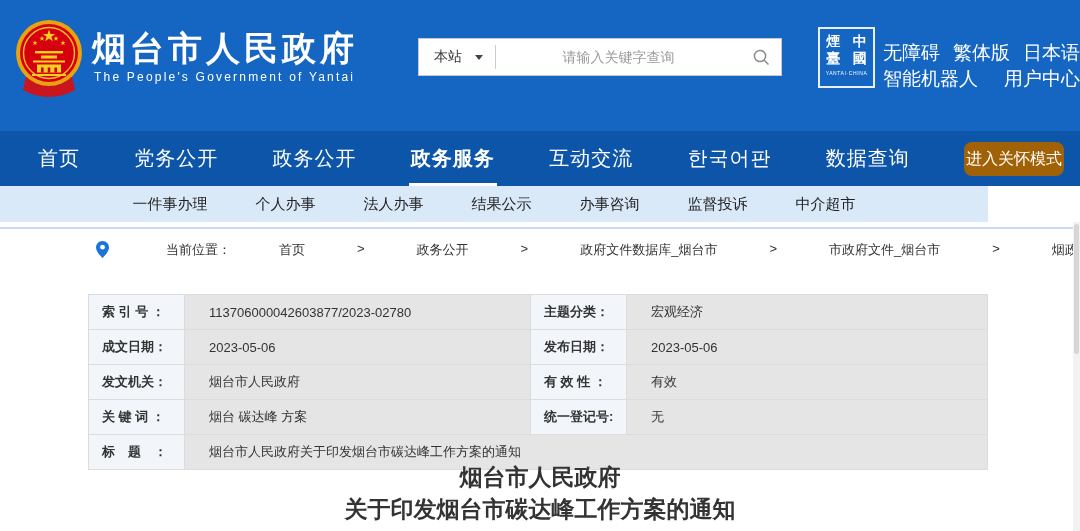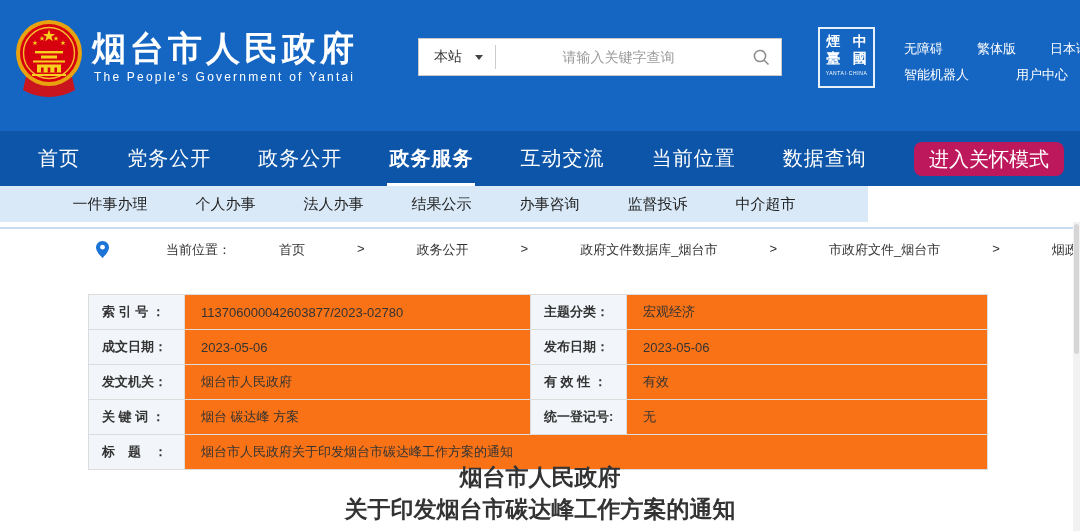--- a/index.html
+++ b/index.html
@@ -20,47 +20,47 @@
   .search-input { flex:1; height:34px; border:none; outline:none; font-size:14px; padding:0 10px; color:#333; min-width:0;text-align:center; }
   .search-input::placeholder { color:#9a9a9a; }
   .search-btn { width:40px; display:flex; justify-content:center; align-items:center; cursor:pointer; }
 
   .seal { position:absolute; left:818px; top:27px; width:57px; height:61px; border:2px solid rgba(255,255,255,.9); padding-top:4px; text-align:center; }
   .seal-grid { display:grid; grid-template-columns:1fr 1fr; line-height:17px; color:#fff; font-size:14px; font-weight:bold; font-family:"Liberation Serif","DejaVu Serif",serif; }
   .seal-caption { color:#fff; font-size:5px; letter-spacing:.6px; margin-top:3px; }
 
   .quick-links-row1 { position:absolute; left:883px; top:40px; display:flex; gap:13px; }
   .quick-links-row2 { position:absolute; left:883px; top:66px; display:flex; gap:26px; }
-  .quick-link { color:#fff; font-size:13px; white-space:nowrap; cursor:pointer;margin-left:21px; }
+  .quick-link { color:#fff; font-size:19px; white-space:nowrap; cursor:pointer; }
 
   
   .nav { position:absolute; top:131px; left:0; width:1080px; height:55px; background:#0d55a8; display:flex; align-items:center; justify-content:space-between; padding:0 16px 0 38px; }
   .nav-item { position:relative; color:#fff; font-size:20px; height:55px; line-height:55px; letter-spacing:1px; cursor:pointer; white-space:nowrap; }
   .nav-item.active { font-weight:bold; }
   .nav-item.active::after { content:""; position:absolute; left:-2px; right:-2px; bottom:0; height:3px; background:#fff; }
-  .care-btn { background:#be185d; color:#fff; font-size:20px; height:34px; line-height:34px; padding:0 15px; border-radius:8px; border:none; cursor:pointer; white-space:nowrap; font-family:inherit; }
-
-  
-  .subnav { position:absolute; top:186px; left:0; width:868px; height:36px; background:#d9e9f8; display:flex; align-items:center; justify-content:center; gap:48px; }
+  .care-btn { background:#a16207; color:#fff; font-size:16px; height:34px; line-height:34px; padding:0 2px; border-radius:8px; border:none; cursor:pointer; white-space:nowrap; font-family:inherit; }
+
+  
+  .subnav { position:absolute; top:186px; left:0; width:988px; height:36px; background:#d9e9f8; display:flex; align-items:center; justify-content:center; gap:48px; }
   .subnav-item { font-size:15px; color:#222; cursor:pointer; white-space:nowrap; }
 
   .divider-line { position:absolute; top:227px; left:0; width:1080px; height:2px; background:#c8ddf2; }
 
   
   .breadcrumb { position:absolute; top:241px; left:96px; display:flex; align-items:flex-start; font-size:13px; color:#333;gap:48px; }
   .pin-icon { margin-right:9px; display:flex; }
   .bc-prefix { white-space:nowrap; }
   .bc-item { white-space:nowrap; cursor:pointer; }
   .bc-sep { margin:0 4px; color:#333; }
 
   
   .meta-table { position:absolute; top:294px; left:88px; width:900px; border-collapse:collapse; font-size:13px; color:#333; table-layout:fixed; }
   .meta-table td { border:1px solid #dcdcdc; height:35px; overflow:hidden; white-space:nowrap; }
   .meta-table td.lbl { background:#f2f6fa; font-weight:bold; padding-left:13px; }
-  .meta-table td.val { background:#f97316; padding-left:16px; }
+  .meta-table td.val { background:#e5e5e5; padding-left:24px; }
 
   
   .article-title { position:absolute; top:461px; left:0; width:1080px; text-align:center; color:#333; font-size:23px; font-weight:bold; line-height:32px; }
 
   
   .scrollbar { position:absolute; top:222px; right:0; width:7px; height:309px; background:#f2f2f2; cursor:pointer; }
   .scroll-thumb { position:absolute; top:2px; left:1px; width:5px; height:130px; background:#d6d6d6; border-radius:3px; }
 </style>
 </head>
 <body>
@@ -126,21 +126,21 @@
       <span class="quick-link">用户中心</span>
     </div>
   </div>
 
   <div class="nav">
     <span class="nav-item">首页</span>
     <span class="nav-item">党务公开</span>
     <span class="nav-item">政务公开</span>
     <span class="nav-item active">政务服务</span>
     <span class="nav-item">互动交流</span>
-    <span class="nav-item">当前位置</span>
+    <span class="nav-item">한국어판</span>
     <span class="nav-item">数据查询</span>
     <button class="care-btn">进入关怀模式</button>
   </div>
 
   <div class="subnav">
     <span class="subnav-item">一件事办理</span>
     <span class="subnav-item">个人办事</span>
     <span class="subnav-item">法人办事</span>
     <span class="subnav-item">结果公示</span>
     <span class="subnav-item">办事咨询</span>

